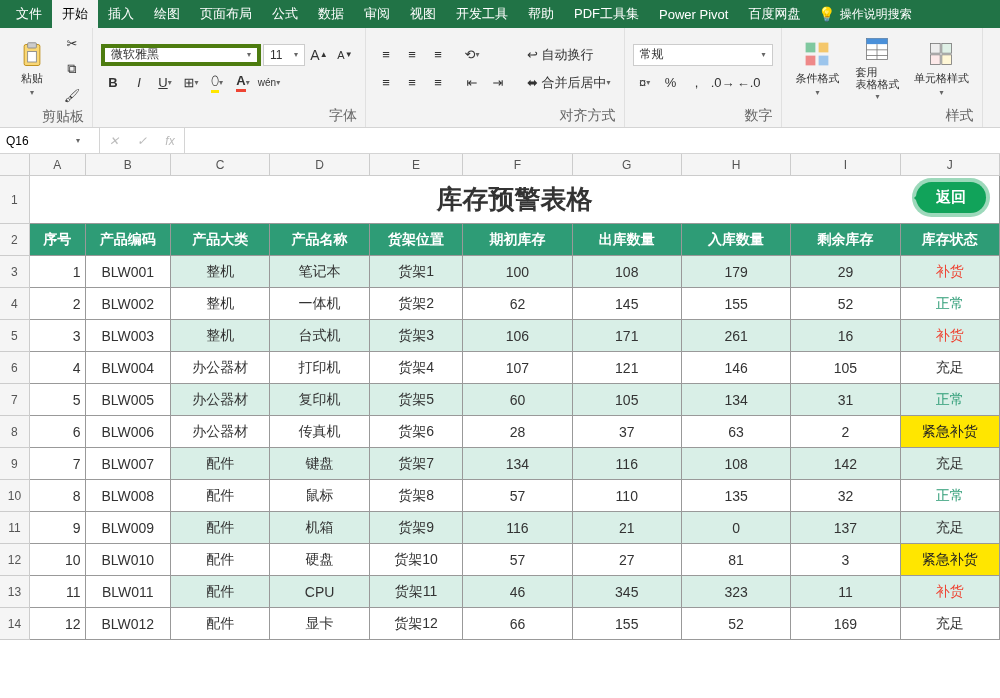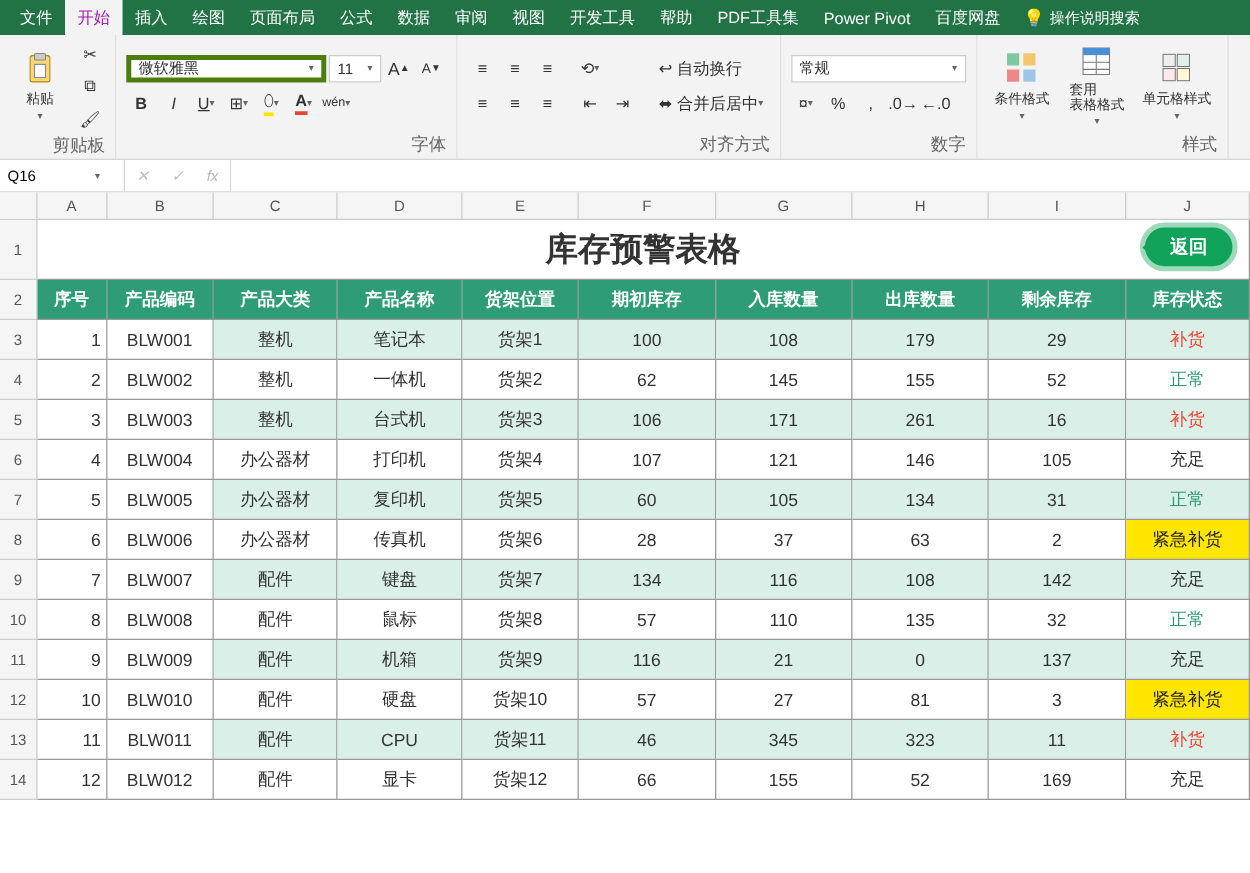--- a/index.html
+++ b/index.html
@@ -1,21 +1,21 @@
 <!DOCTYPE html>
 <html><head>
 <meta charset="utf-8">
 <style>
 * { box-sizing: border-box; margin: 0; padding: 0; font-family: "Microsoft YaHei", sans-serif; }
 body { background: #fff; font-size: 12px; color: #333; overflow: hidden; }
 
 
 .ribbon-tabs { background: #217346; height: 28px; display: flex; align-items: stretch; padding: 0 6px; }
 .ribbon-tab { color: #fff; padding: 0 10px; display: flex; align-items: center; cursor: pointer; font-size: 13px; }
-.ribbon-tab.active { background: #f3f3f3; color: #a21caf; }
+.ribbon-tab.active { background: #f3f3f3; color: #000000; }
 .ribbon-search { display: flex; align-items: center; color: #fff; padding: 0 8px; gap: 4px; }
 .ribbon-search .bulb { font-size: 14px; }
 
 .ribbon-body { background: #f3f3f3; height: 100px; border-bottom: 1px solid #d4d4d4; display: flex; align-items: stretch; }
 .ribbon-group { border-right: 1px solid #e0e0e0; padding: 4px 8px 0 8px; display: flex; flex-direction: column; justify-content: space-between; }
 .ribbon-group .group-content { flex: 1; display: flex; align-items: center; gap: 4px; }
 .ribbon-group .group-label { text-align: right; font-size: 14px; color: #666; padding: 2px 0; }
 .big-btn { display: flex; flex-direction: column; align-items: center; justify-content: center; width: 48px; gap: 2px; cursor: pointer; }
 .big-btn .ico { width: 28px; height: 28px; }
 .big-btn .lbl { font-size: 11px; }
@@ -309,22 +309,22 @@
         <div class="cell title-cell" style="width: 976px;">库存预警表格</div>
       </div>
       <div class="row data-row">
         <div class="row-h">2</div>
         <div class="cell hdr-cell cA">序号</div>
         <div class="cell hdr-cell cB">产品编码</div>
         <div class="cell hdr-cell cC">产品大类</div>
         <div class="cell hdr-cell cD">产品名称</div>
         <div class="cell hdr-cell cE">货架位置</div>
         <div class="cell hdr-cell cF">期初库存</div>
+        <div class="cell hdr-cell cH">出库数量</div>
         <div class="cell hdr-cell cG">入库数量</div>
-        <div class="cell hdr-cell cH">出库数量</div>
         <div class="cell hdr-cell cI">剩余库存</div>
         <div class="cell hdr-cell cJ">库存状态</div>
       </div>
       <div class="row data-row">
         <div class="row-h">3</div>
         <div class="cell cA" style="justify-content: flex-end;">1</div>
         <div class="cell cB">BLW001</div>
         <div class="cell cC green-tint">整机</div>
         <div class="cell cD green-tint">笔记本</div>
         <div class="cell cE green-tint">货架1</div>

